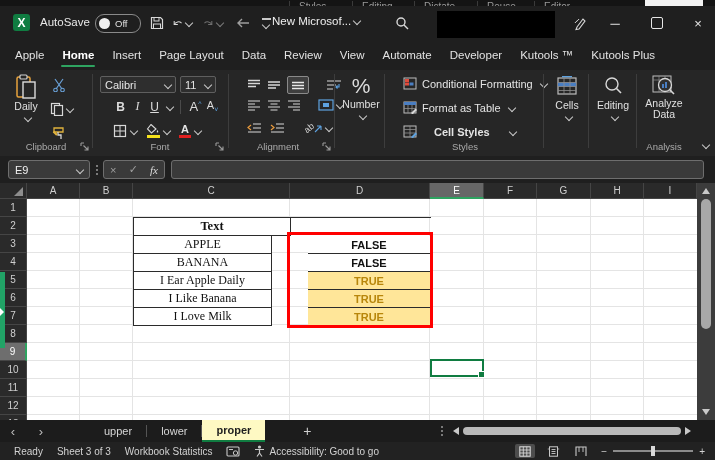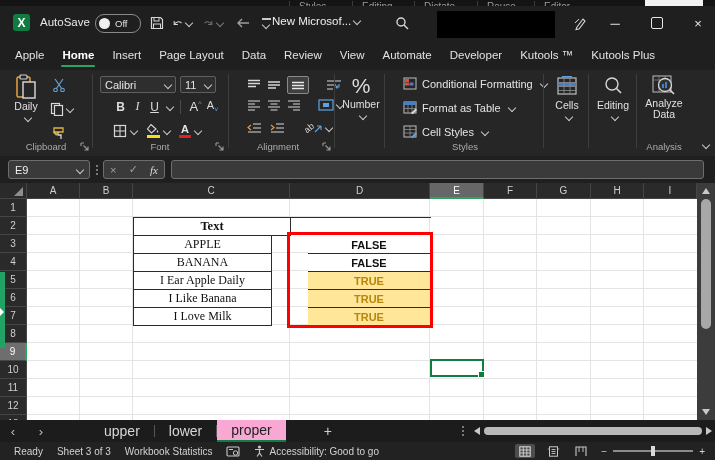--- a/index.html
+++ b/index.html
@@ -81,22 +81,22 @@
   #vscroll .thumb{position:absolute;left:4px;top:16px;width:10px;height:130px;background:#a8a8a8;border-radius:5px;}
   .tri-up{width:0;height:0;border-left:4px solid transparent;border-right:4px solid transparent;border-bottom:6px solid #c9c9c9;position:absolute;left:5px;top:5px;}
   .tri-down{width:0;height:0;border-left:4px solid transparent;border-right:4px solid transparent;border-top:6px solid #c9c9c9;position:absolute;left:5px;bottom:5px;}
   #edge-strip{left:0;top:272px;width:5px;height:76px;background:#21A366;}
   #edge-strip i{position:absolute;left:0;top:36px;width:0;height:0;border-top:4px solid transparent;border-bottom:4px solid transparent;border-left:4px solid #fff;}
 
   
   #tabbar{top:420px;left:0;width:715px;height:22px;background:#1c1c1c;display:flex;align-items:center;}
   .navarrow{color:#bdbdbd;font-size:13px;width:26px;text-align:center;}
   #sheettabs{display:flex;align-items:center;margin-left:36px;height:22px;}
-  .stab{padding:0 14px;font-size:14px;color:#d6d6d6;height:22px;display:flex;align-items:center;}
-  .stab.active{background:#f9a8d4;color:#1f1f1f;font-weight:normal;border-bottom:2.5px solid #107C41;box-sizing:border-box;}
+  .stab{padding:0 14px;font-size:11px;color:#d6d6d6;height:22px;display:flex;align-items:center;}
+  .stab.active{background:#fef9c3;color:#1f1f1f;font-weight:bold;border-bottom:2.5px solid #107C41;box-sizing:border-box;}
   .stab-sep{width:1px;height:12px;background:#555;}
   #addsheet{margin-left:38px;color:#d0d0d0;font-size:14px;}
   #tb-dots{margin-left:130px;display:flex;flex-direction:column;gap:2px;}
   #tb-dots i{width:2px;height:2px;border-radius:50%;background:#9a9a9a;}
   #hscroll{margin-left:10px;display:flex;align-items:center;gap:4px;}
   #hscroll .track{width:218px;height:10px;display:flex;align-items:center;}
   #hscroll .hthumb{width:218px;height:8px;background:#b9b9b9;border-radius:4px;}
   .tri-left{width:0;height:0;border-top:4px solid transparent;border-bottom:4px solid transparent;border-right:6px solid #c9c9c9;}
   .tri-right{width:0;height:0;border-top:4px solid transparent;border-bottom:4px solid transparent;border-left:6px solid #c9c9c9;}
 
@@ -372,21 +372,21 @@
   <div class="row abs" style="left:392px;top:31px;gap:5px;">
     <svg width="14" height="13" viewBox="0 0 14 13">
         <rect x="1" y="1" width="12" height="11" fill="none" stroke="#bdbdbd" stroke-width="1"></rect>
         <rect x="1" y="1" width="12" height="3" fill="#4a7ec2"></rect>
         <path d="M1 7.5 H13 M5 4 V12 M9 4 V12" stroke="#8f8f8f" stroke-width="0.8"></path>
         <path d="M8 12 L12.5 7.5 L14 9 L9.5 13.5 Z" fill="#d8d8d8"></path>
       </svg>
     <span style="font-size:11px;">Format as Table</span>
       <span class="chev"></span>
   </div>
-  <div class="row abs" style="left:392px;top:55px;gap:5px;">
+  <div class="row abs" style="left:392px;top:55px;gap:17px;font-weight:bold;">
     <svg width="14" height="13" viewBox="0 0 14 13">
         <rect x="1" y="1" width="12" height="11" fill="none" stroke="#bdbdbd" stroke-width="1"></rect>
         <path d="M1 4.5 H13 M1 8 H13 M7 1 V12" stroke="#8f8f8f" stroke-width="0.8"></path>
         <path d="M8 12 L12.5 7.5 L14 9 L9.5 13.5 Z" fill="#5ea2e0"></path>
       </svg>
     <span style="font-size:11px;">Cell Styles</span>
       <span class="chev"></span>
   </div>
   <span class="glabel" style="left:435px;width:60px;">Styles</span>
   <div class="gsep" style="left:543px;"></div>

